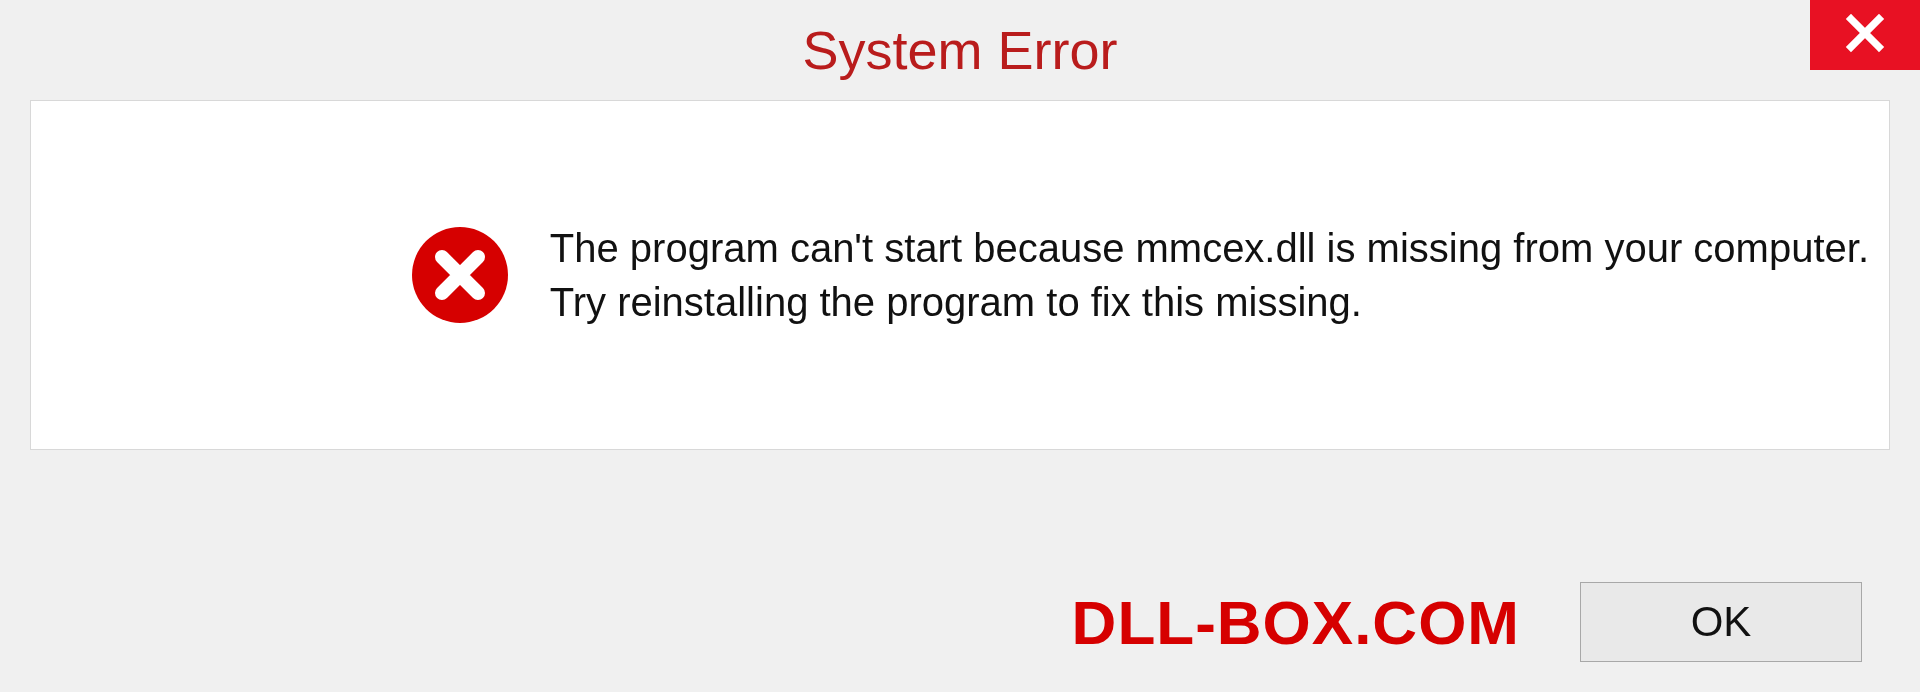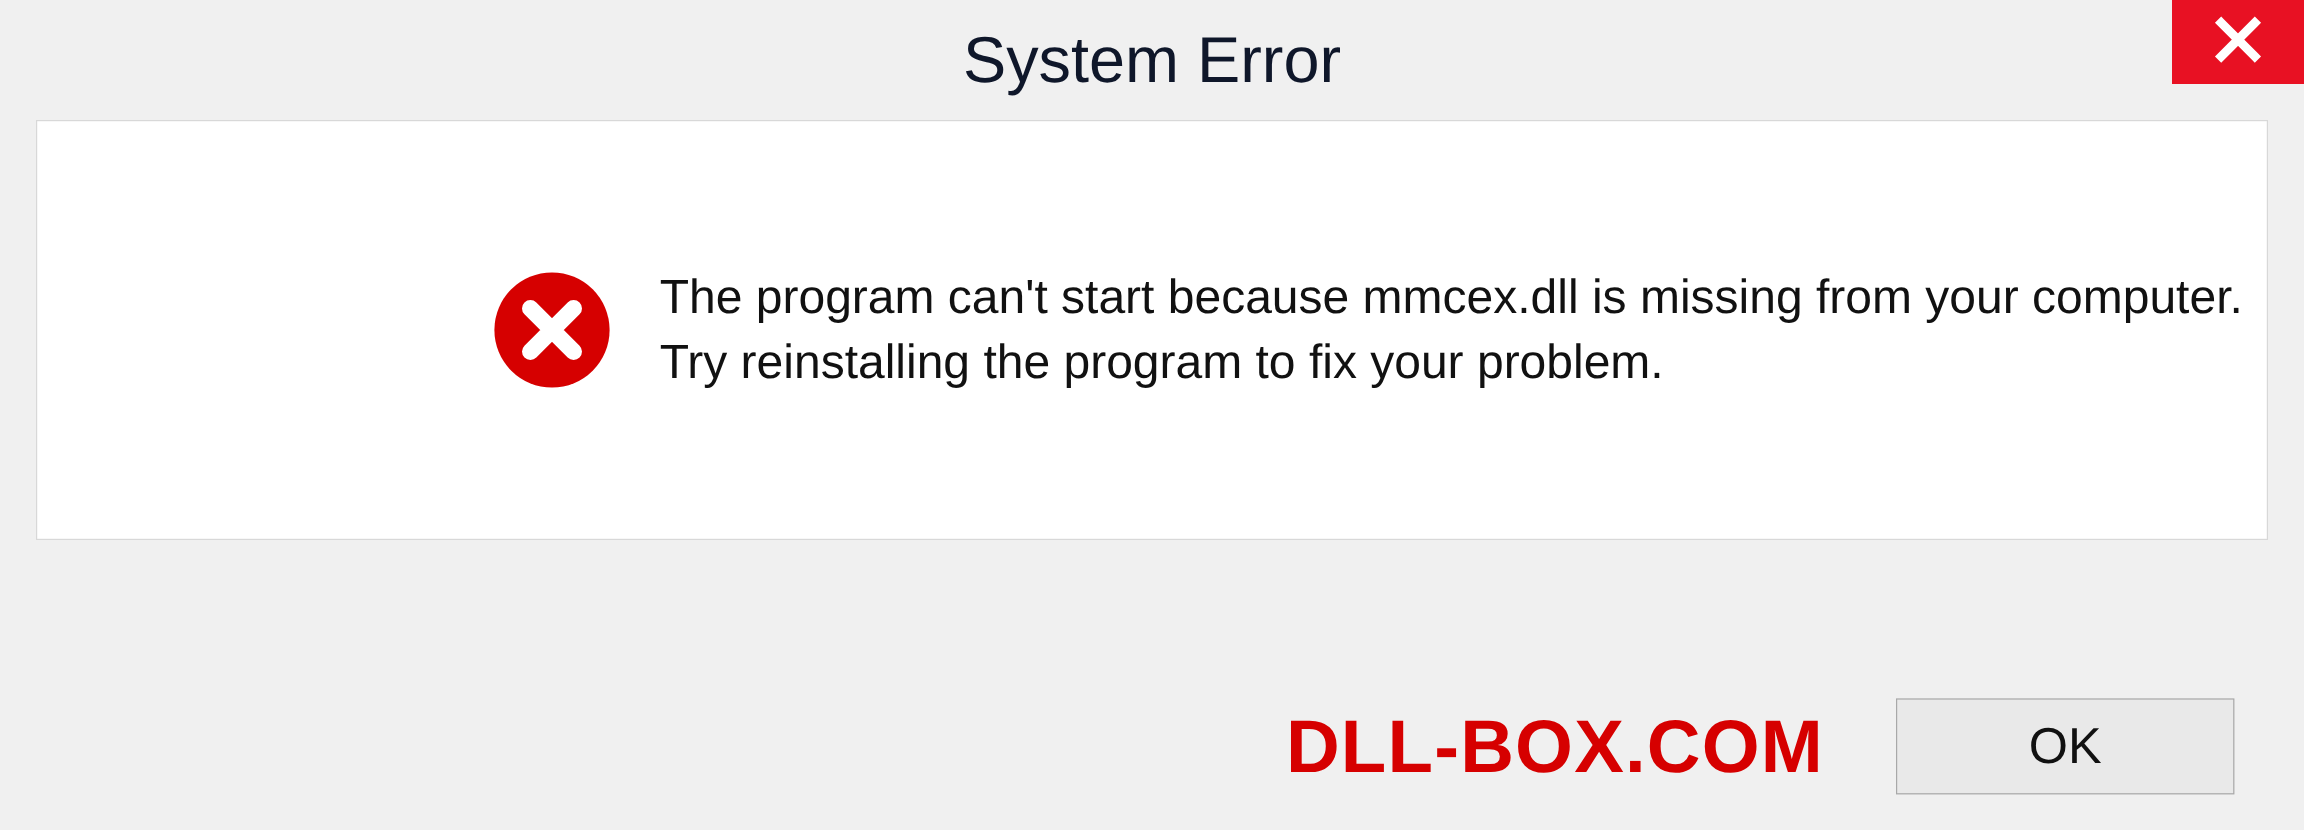--- a/index.html
+++ b/index.html
@@ -19,21 +19,21 @@
       width: 100%;
       height: 100px;
       display: flex;
       align-items: center;
       justify-content: center;
       position: relative;
     }
     .title {
       font-size: 54px;
       font-weight: 400;
-      color: #0f172a;
+      color: #b91c1c;
     }
     .close-btn {
       position: absolute;
       top: 0;
       right: 0;
       width: 110px;
       height: 70px;
       background: #e81123;
       display: flex;
       align-items: center;
@@ -118,20 +118,20 @@
 
 <div class="content-panel">
   <div class="error-icon">
     <svg viewBox="0 0 100 100">
       <circle cx="50" cy="50" r="48" fill="#d60000"></circle>
       <path d="M32 32 L68 68 M68 32 L32 68" stroke="#fff" stroke-width="14" stroke-linecap="round" fill="none"></path>
     </svg>
   </div>
   <div class="message">
     <div>The program can't start because mmcex.dll is missing from your computer.</div>
-    <div>Try reinstalling the program to fix your problem.</div>
+    <div>Try reinstalling the program to fix this missing.</div>
   </div>
 </div>
 
 <div class="footer">
   <div class="watermark">DLL-BOX.COM</div>
   <button class="ok-btn">OK</button>
 </div>
 
 </body></html>

